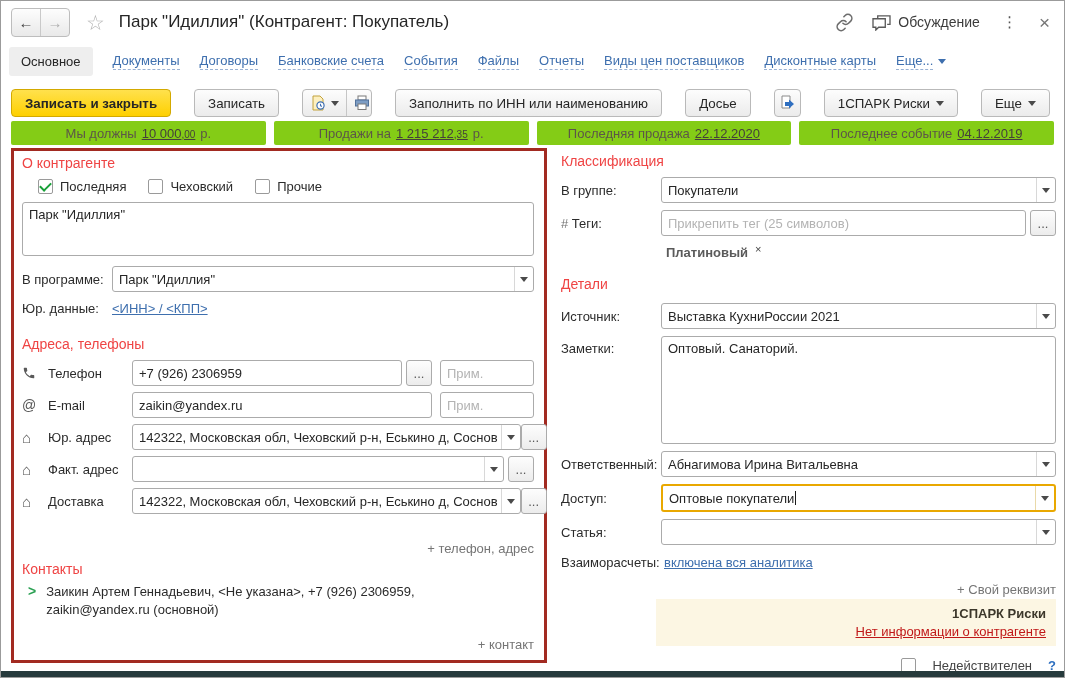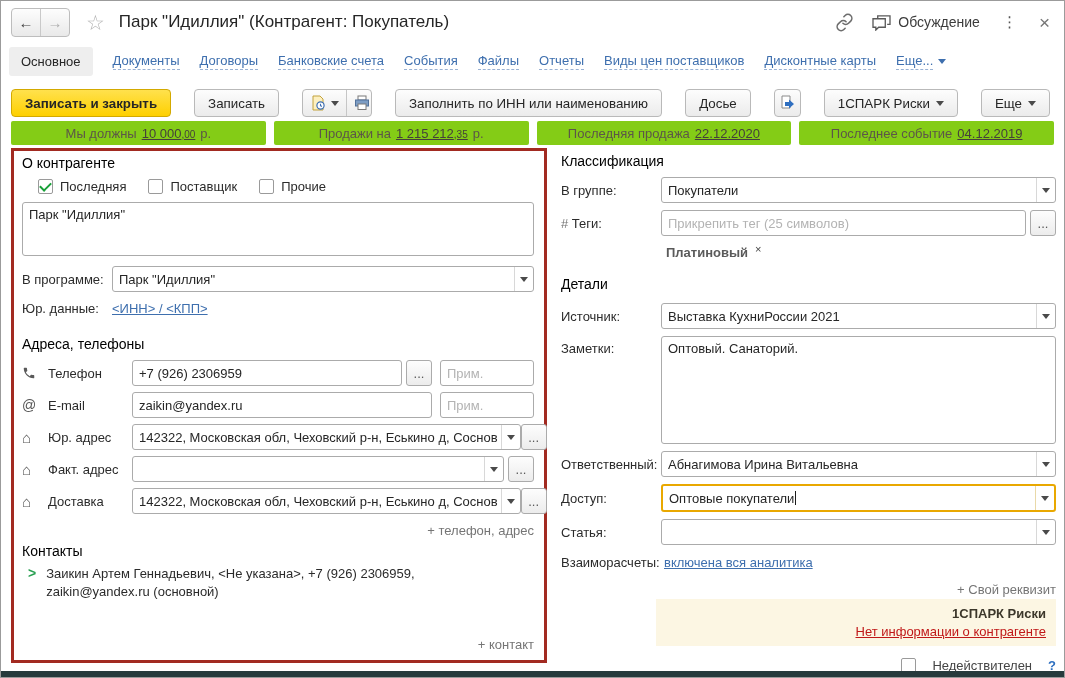--- a/index.html
+++ b/index.html
@@ -39,21 +39,21 @@
 
   
   .status-strip { position:absolute; top:120px; left:0; right:0; height:24px; display:flex; gap:8px; padding:0 10px; box-sizing:border-box; }
   .status-box { flex:1; background:#84cc16; display:flex; align-items:center; justify-content:center; gap:5px; color:#5c5648; border-radius:2px; }
   .status-value { color:#45413a; text-decoration:underline; cursor:pointer; white-space:nowrap; }
   .cents { font-size:10px; }
 
   
   .left-panel { position:absolute; left:10px; top:147px; width:536px; height:515px; border:3px solid #a22a21; box-sizing:border-box; padding:2px 10px 8px 8px; display:flex; flex-direction:column; background:#fff; }
   .right-panel { position:absolute; left:560px; top:147px; width:495px; height:525px; box-sizing:border-box; display:flex; flex-direction:column; }
-  .section-title { color:#000000; font-size:14px; }
+  .section-title { color:#ef4444; font-size:14px; }
 
   .row { display:flex; align-items:center; }
   .tfield, .combo { height:26px; border:1px solid #ababab; border-radius:3px; background:#fff; box-sizing:border-box; font-family:"Liberation Sans",sans-serif; font-size:13px; color:#262626; }
   input.tfield { padding:0 6px; outline:none; }
   input.tfield::placeholder { color:#b3b3b3; }
   .combo { position:relative; display:flex; align-items:center; padding:0 22px 0 6px; cursor:pointer; }
   .combo-text { overflow:hidden; white-space:nowrap; flex:1; }
   .combo-btn { position:absolute; right:0; top:0; bottom:0; width:18px; display:flex; align-items:center; justify-content:center; border-left:1px solid #d8d8d8; }
   .combo.focused { border:2px solid #e9a800; height:28px; }
   .text-cursor { display:inline-block; width:1px; height:14px; background:#1a1a1a; margin-left:1px; vertical-align:middle; }
@@ -204,21 +204,21 @@
 
     <div class="row" style="margin-top:8px; gap:0;">
       <div class="cb" style="margin-left:16px;">
         <span class="cb-box">
             <span class="checkmark"></span>
           </span>
         <span>Последняя</span>
       </div>
       <div class="cb" style="margin-left:22px;">
         <span class="cb-box"></span>
-        <span>Поставщик</span>
+        <span>Чеховский</span>
       </div>
       <div class="cb" style="margin-left:22px;">
         <span class="cb-box"></span>
         <span>Прочие</span>
       </div>
     </div>
 
     <textarea class="bigfield" style="margin-top: 8px; height: 54px; width: 100%;">Парк "Идиллия"</textarea>
 
     <div class="row" style="margin-top:10px;">
@@ -292,21 +292,21 @@
       <div class="combo" style="flex:1;">
         <span class="combo-text">142322, Московская обл, Чеховский р-н, Еськино д, Соснов</span>
         <span class="combo-btn">
             <span class="caret"></span>
           </span>
       </div>
       <span style="width:4px;"></span>
       <span class="mini-btn">...</span>
     </div>
 
-    <span class="grey-link" style="align-self:flex-end; margin-top:9px;">+ телефон, адрес</span>
+    <span class="grey-link" style="align-self:flex-end; margin-top:27px;">+ телефон, адрес</span>
 
     <div class="section-title" style="margin-top:5px;">Контакты</div>
 
     <div class="row" style="margin-top:6px; align-items:flex-start;">
       <span class="contact-chevron">&gt;</span>
       <span class="contact-text">Заикин Артем Геннадьевич, &lt;Не указана&gt;, +7 (926) 2306959, zaikin@yandex.ru (основной)</span>
     </div>
 
     <span class="grey-link" style="align-self:flex-end; margin-top:auto;">+ контакт</span>
   </div>

